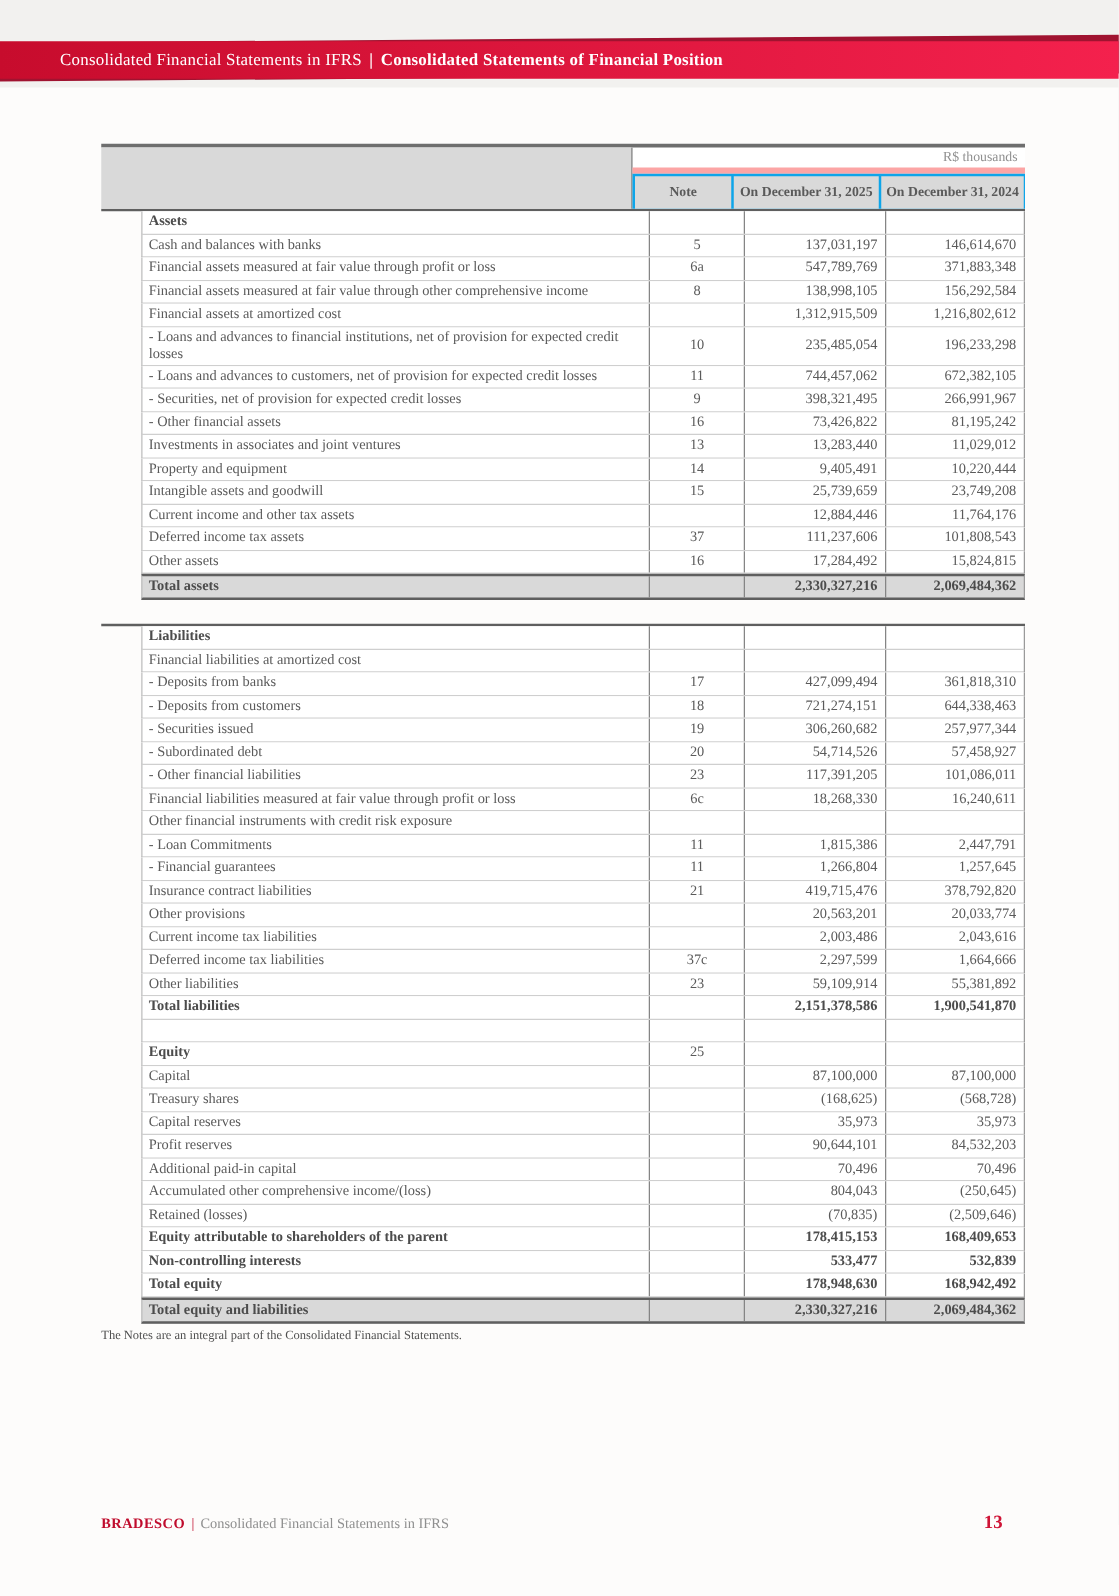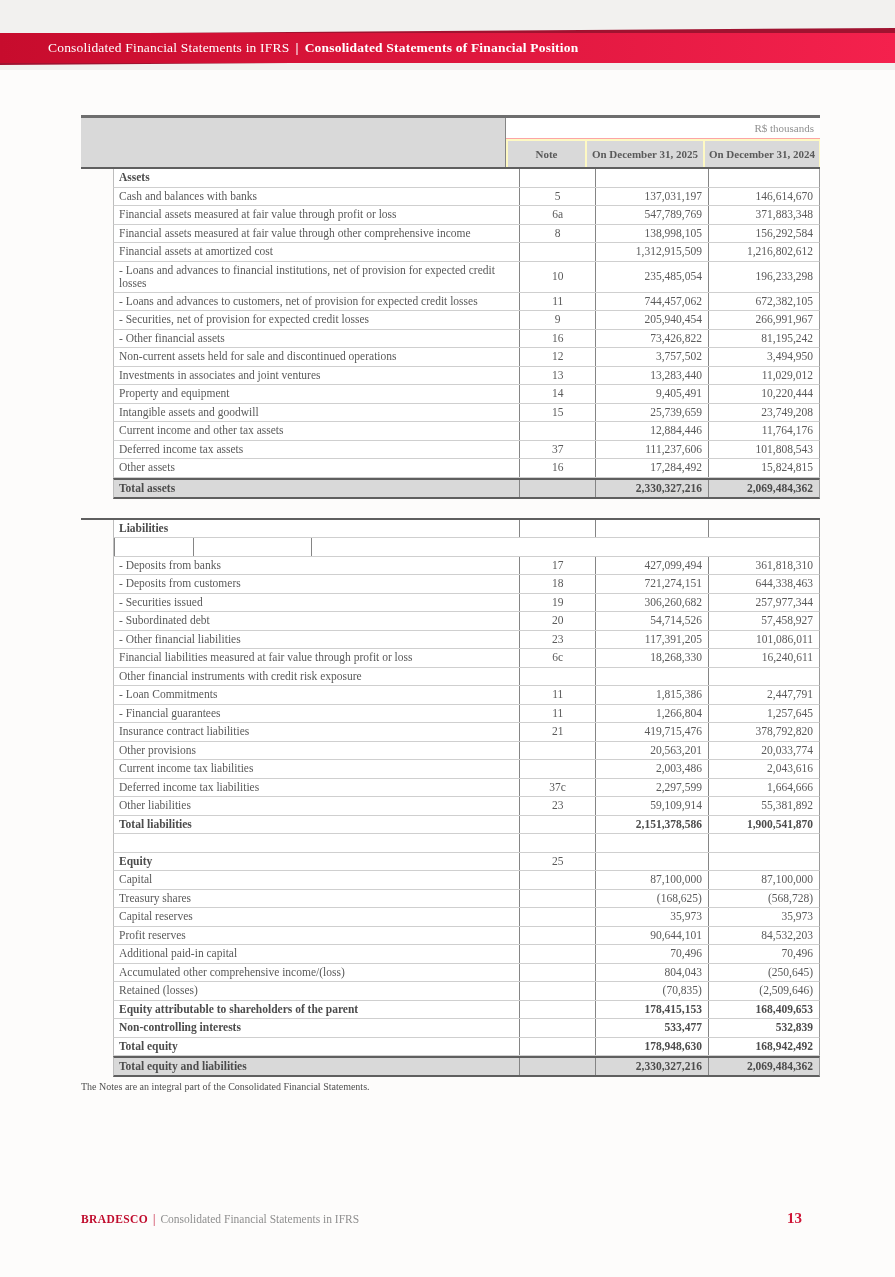--- a/index.html
+++ b/index.html
@@ -19,23 +19,23 @@
   .banner .sep{margin:0 6px; font-weight:700;}
   .banner .bold{font-weight:700;}
   
   .content{position:absolute; top:115px; left:81px; width:739px;}
   .fintable{width:739px; font-size:11.5px; box-sizing:border-box;}
   .fintable *{box-sizing:border-box;}
   
   .thead{display:flex; border-top:3px solid #6e6e6e; border-bottom:2px solid #5f5f5f; background:#ffffff;}
   .th-left{width:425px; background:#d9d9d9; border-right:1px solid #858585;}
   .th-right{flex:1; display:flex; flex-direction:column;}
-  .unit-row{height:21px; border-bottom:1px solid #fca5a5; display:flex; align-items:center;
+  .unit-row{height:21px; border-bottom:5px solid #fca5a5; display:flex; align-items:center;
     justify-content:flex-end; padding-right:6px; color:#909090; font-size:11px;}
-  .cols-row{flex:1; display:flex; gap:2px; padding:2px 0 0 2px; background:#fef9c3; min-height:28px;}
+  .cols-row{flex:1; display:flex; gap:2px; padding:2px 0 0 2px; background:#0ea5e9; min-height:28px;}
   .th-cell{background:#d9d9d9; display:flex; align-items:center; justify-content:center;
     text-align:center; font-weight:700; color:#5a5a5a; line-height:12.5px; font-size:11px;}
   .th-note{width:77px;}
   .th-2025{width:116px;}
   .th-2024{width:114px;}
   
   .trow{display:flex; border-bottom:1px solid #cfcfcf; border-left:1px solid #bdbdbd;
     border-right:1px solid #9a9a9a; min-height:18.5px; background:#ffffff;margin-left:32px;}
   .c{display:flex; align-items:center; line-height:13px;}
   .c.label{width:424px; padding:2px 14px 2px 5px;}
@@ -125,36 +125,30 @@
           </div>
           <div class="trow row">
             <div class="c label">- Loans and advances to customers, net of provision for expected credit losses</div>
             <div class="c note">11</div>
             <div class="c num">744,457,062</div>
             <div class="c num last">672,382,105</div>
           </div>
           <div class="trow row">
             <div class="c label">- Securities, net of provision for expected credit losses</div>
             <div class="c note">9</div>
-            <div class="c num">205,940,454</div>
+            <div class="c num">398,321,495</div>
             <div class="c num last">266,991,967</div>
           </div>
           <div class="trow row">
             <div class="c label">- Other financial assets</div>
             <div class="c note">16</div>
             <div class="c num">73,426,822</div>
             <div class="c num last">81,195,242</div>
           </div>
           <div class="trow row">
-            <div class="c label">Non-current assets held for sale and discontinued operations</div>
-            <div class="c note">12</div>
-            <div class="c num">3,757,502</div>
-            <div class="c num last">3,494,950</div>
-          </div>
-          <div class="trow row">
             <div class="c label">Investments in associates and joint ventures</div>
             <div class="c note">13</div>
             <div class="c num">13,283,440</div>
             <div class="c num last">11,029,012</div>
           </div>
           <div class="trow row">
             <div class="c label">Property and equipment</div>
             <div class="c note">14</div>
             <div class="c num">9,405,491</div>
             <div class="c num last">10,220,444</div>
@@ -194,20 +188,21 @@
 
     <div class="fintable second">
       <div id="liab-body">
           <div class="trow section">
             <div class="c label">Liabilities</div>
             <div class="c note"></div>
             <div class="c num"></div>
             <div class="c num last"></div>
           </div>
           <div class="trow row">
+            <div class="c label">Financial liabilities at amortized cost</div>
             <div class="c note"></div>
             <div class="c num"></div>
             <div class="c num last"></div>
           </div>
           <div class="trow row">
             <div class="c label">- Deposits from banks</div>
             <div class="c note">17</div>
             <div class="c num">427,099,494</div>
             <div class="c num last">361,818,310</div>
           </div>

